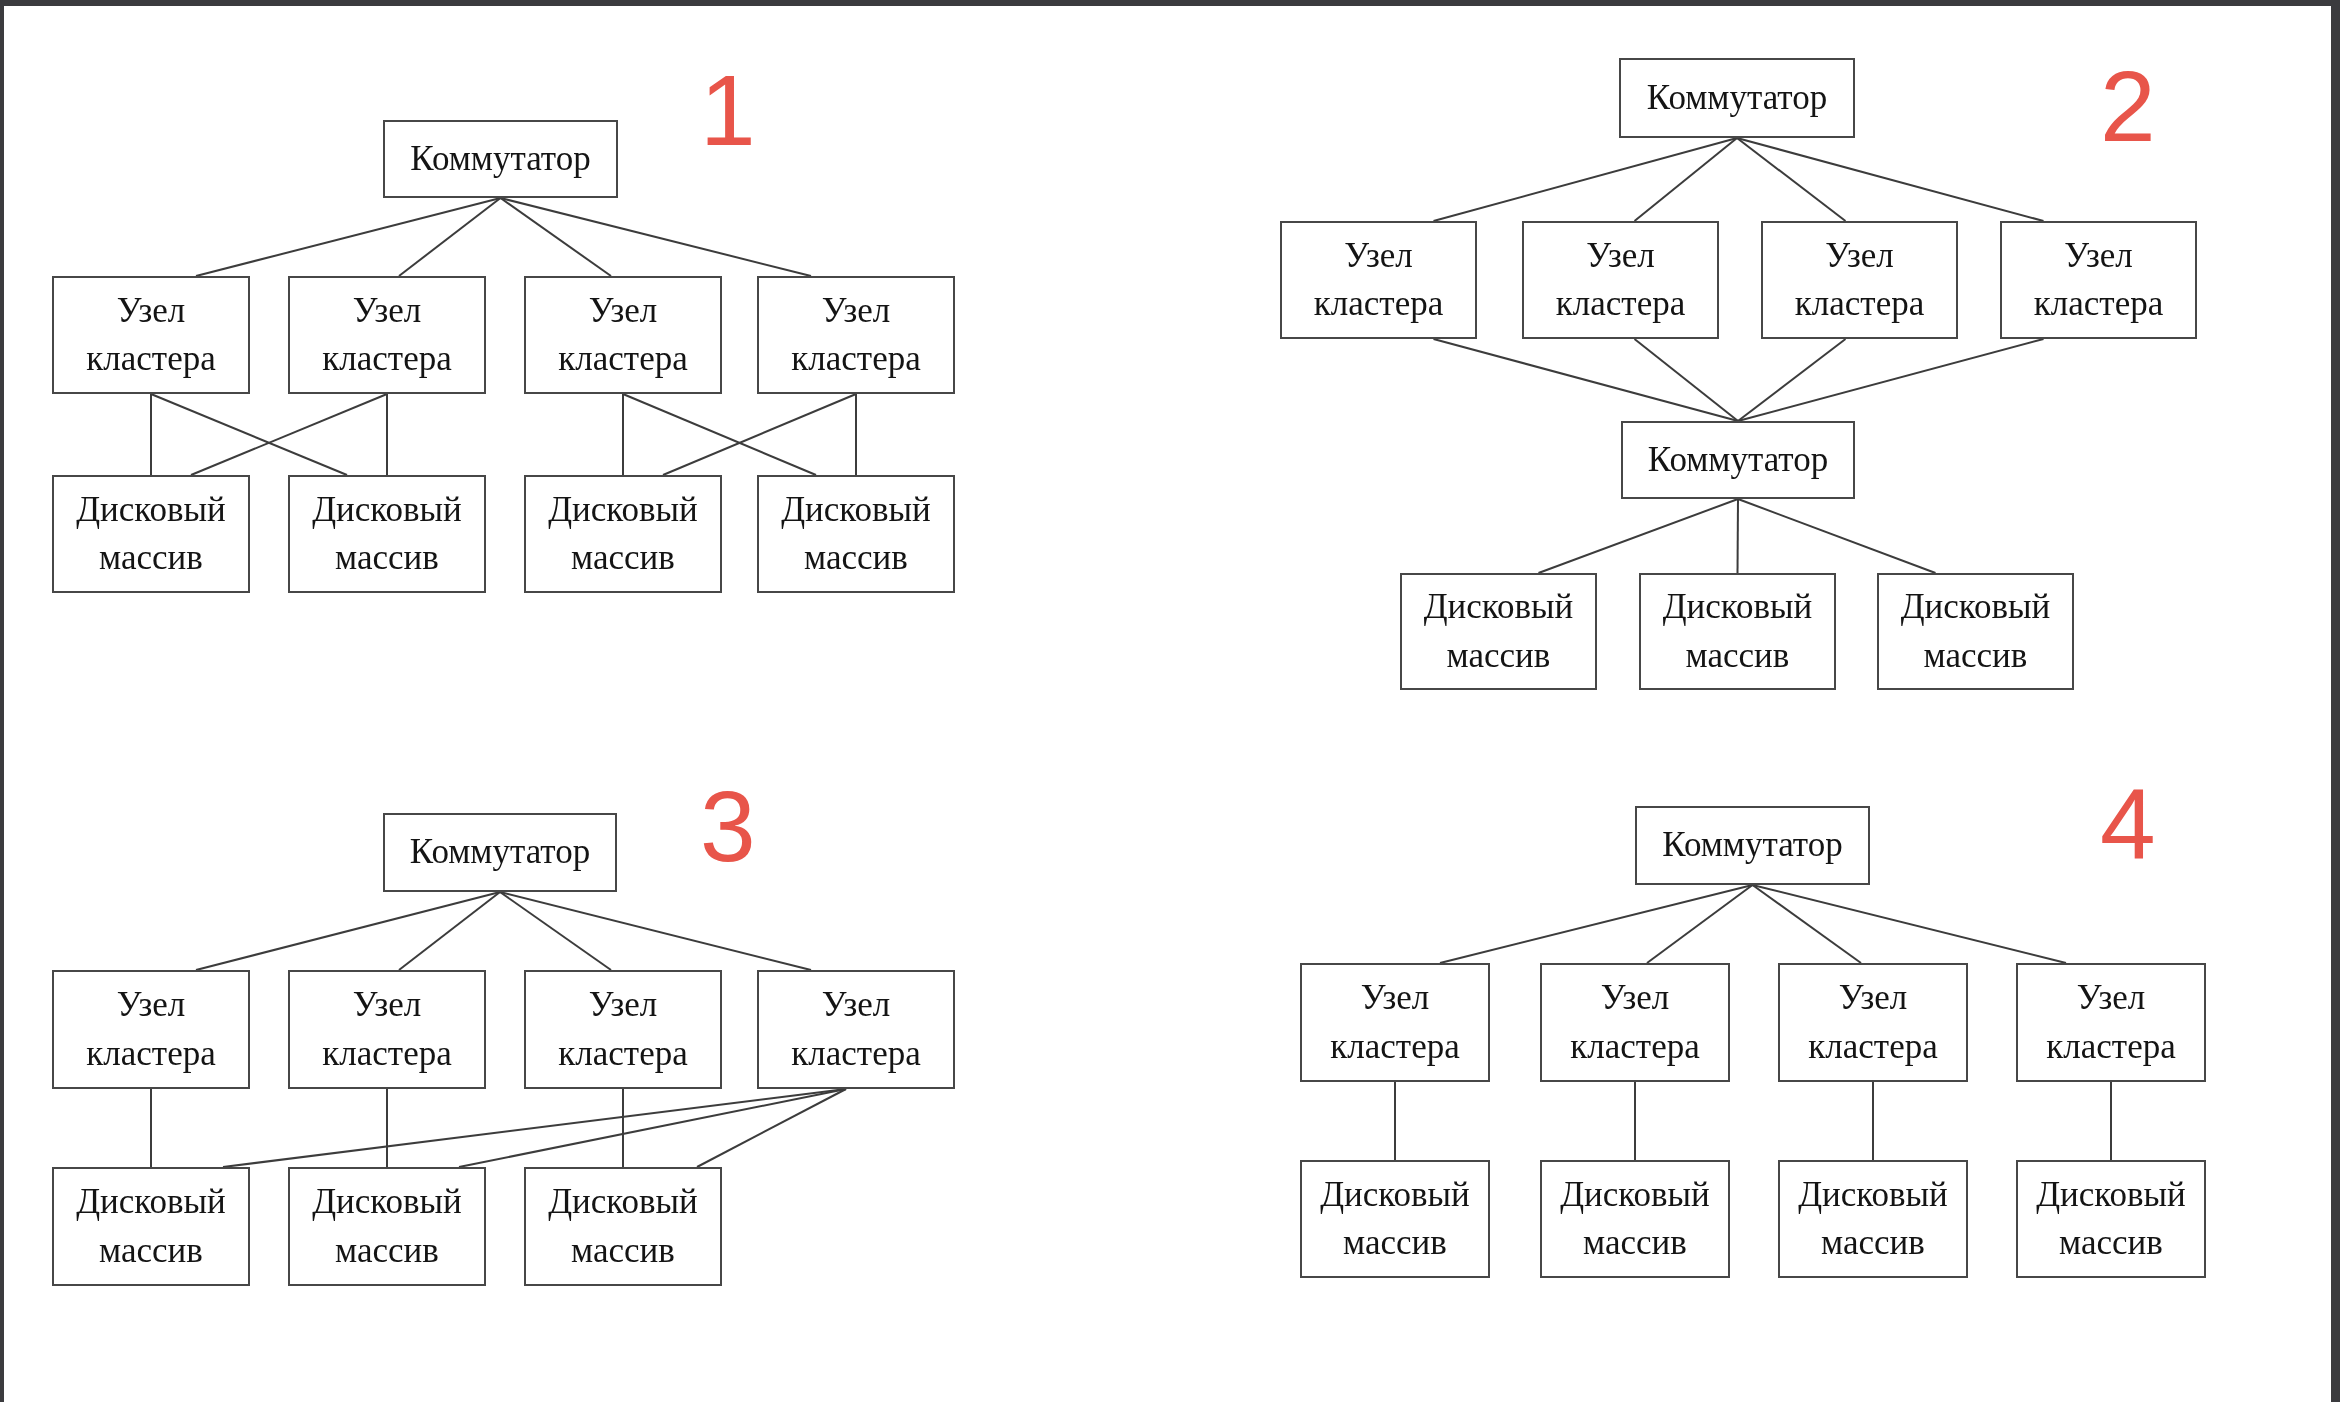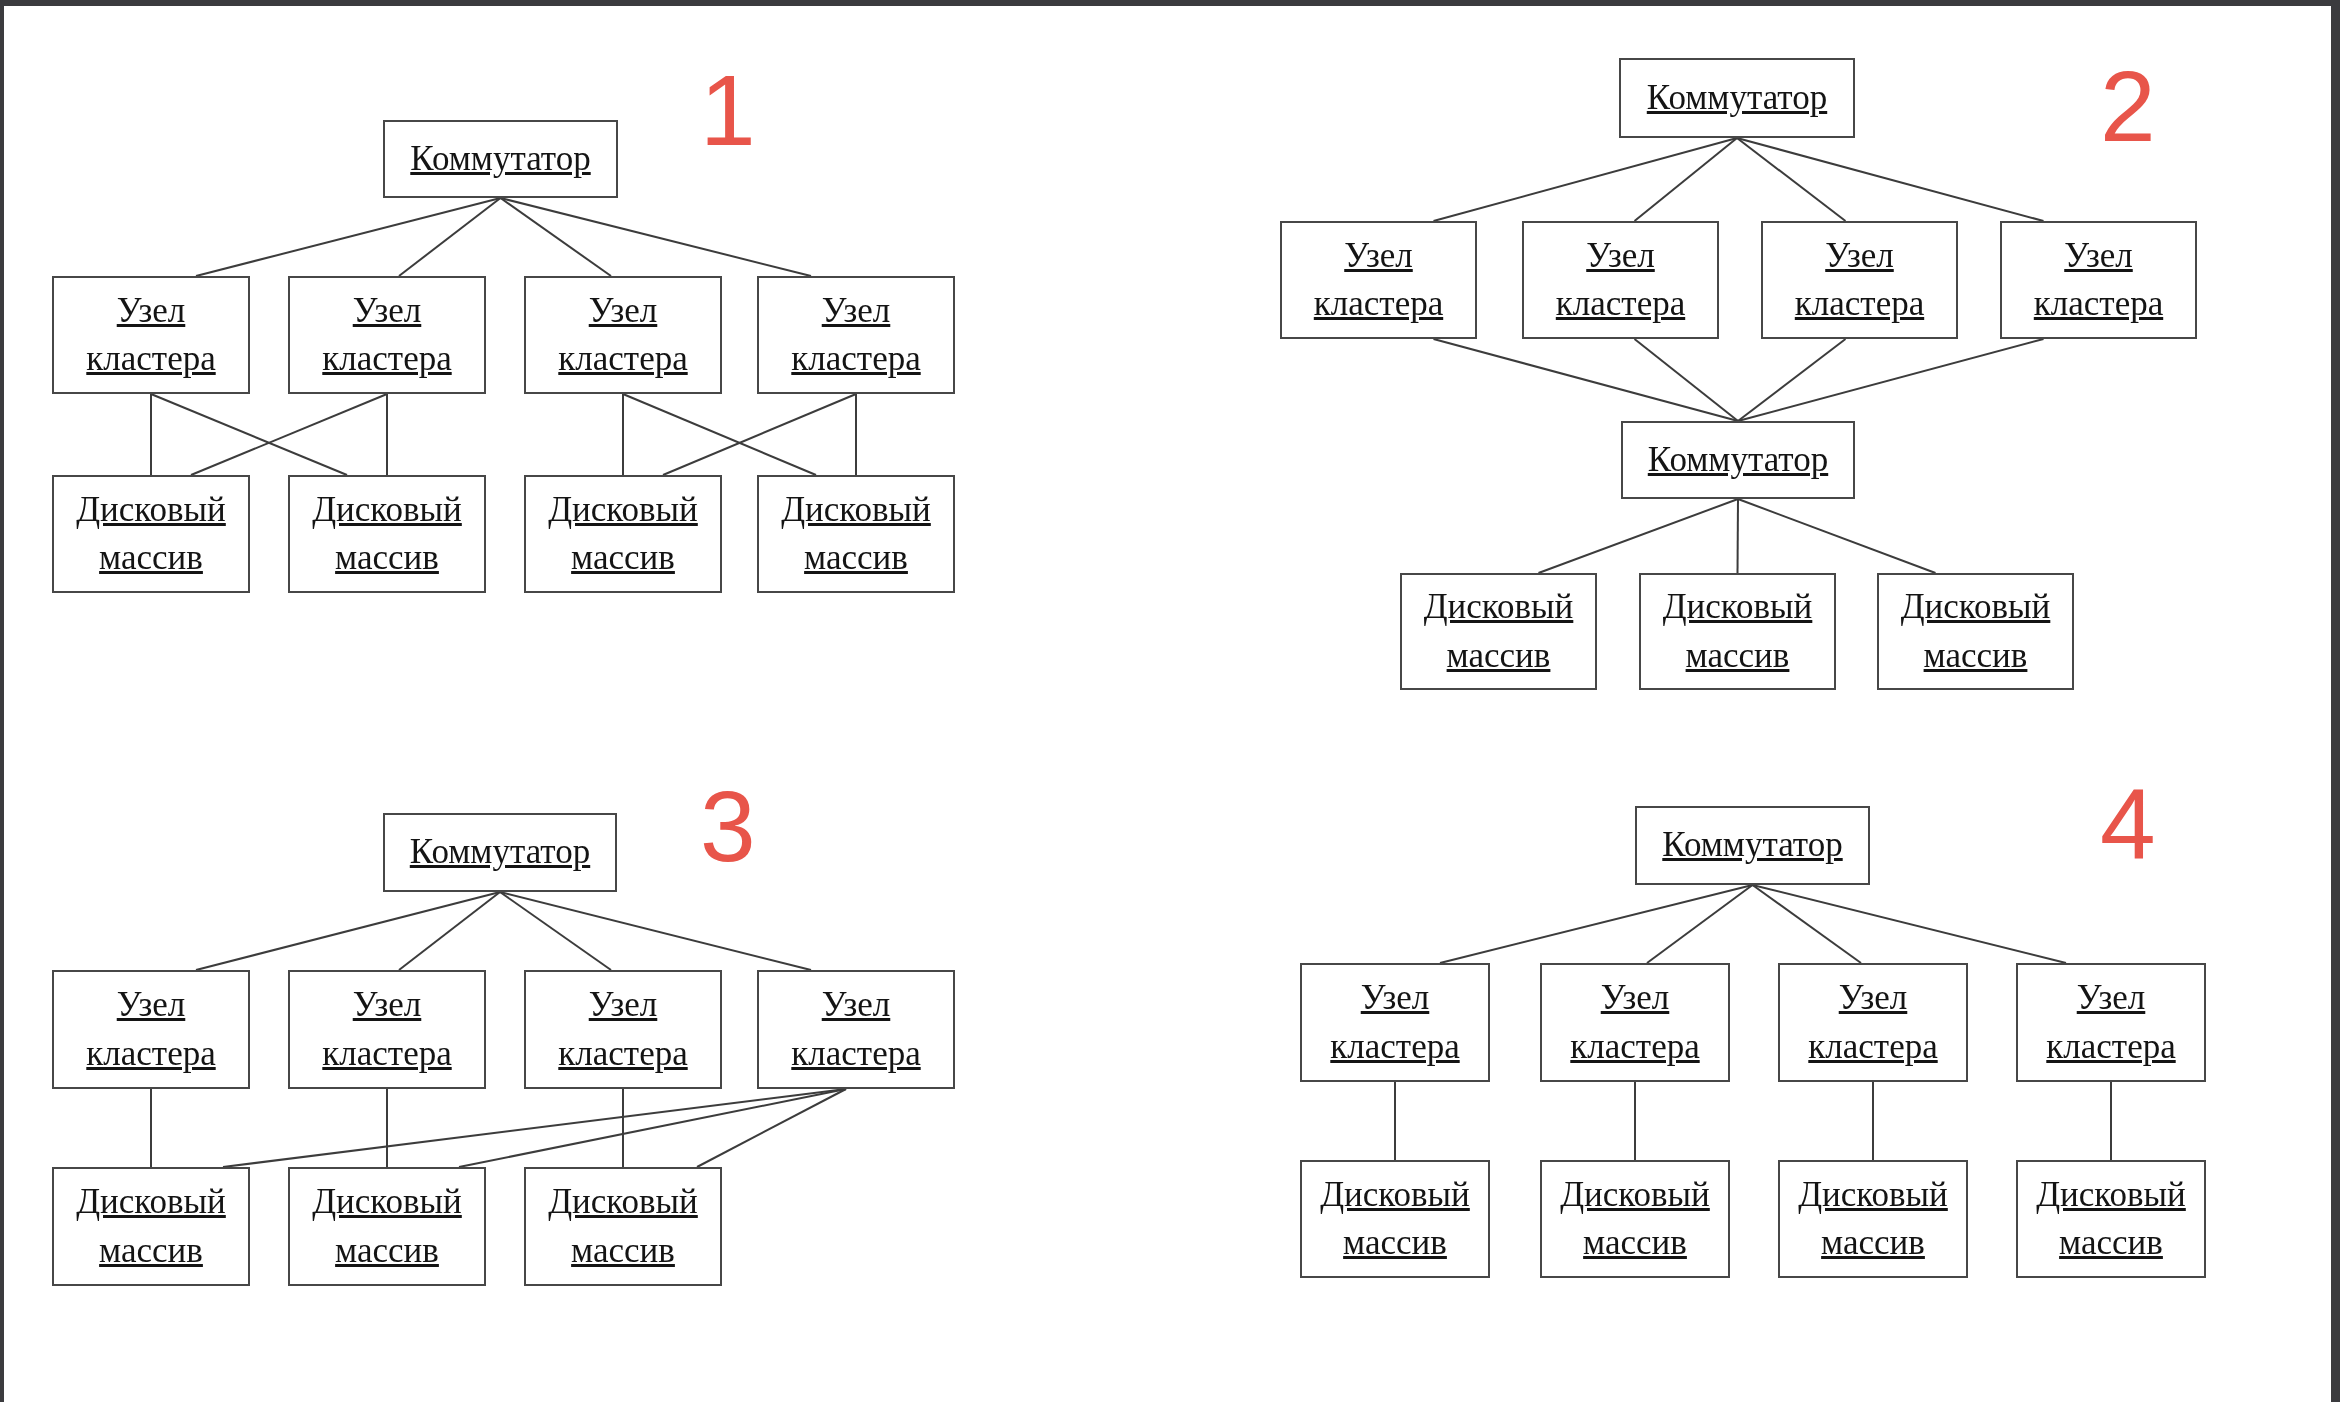--- a/index.html
+++ b/index.html
@@ -12,21 +12,21 @@
   #frame-top{left:0;top:0;width:100%;height:6px}
   #frame-left{left:0;top:0;width:4px;height:100%}
   #frame-right{right:0;top:0;width:9px;height:100%}
   #edge-layer{position:absolute;left:0;top:0;z-index:1}
   #edge-layer line{stroke:var(--line-color,#3c3c3c);stroke-width:2}
   .box{
     position:absolute;z-index:2;box-sizing:border-box;
     background:#ffffff;border:2px solid var(--box-border-color,#474747);
     display:flex;align-items:center;justify-content:center;
     text-align:center;padding:0 6px;
-    font-size:35px;line-height:1.38;color:var(--text-color,#141414);text-decoration:underline;
+    font-size:35px;line-height:1.38;color:var(--text-color,#141414);
   }
   .diagram-num{
     position:absolute;z-index:3;
     font-family:"Liberation Sans","DejaVu Sans",sans-serif;
     font-size:100px;line-height:1;font-weight:400;
     color:var(--number-color,#e8554a);
   }
 </style>
 </head>
 <body style="--frame-color: #3b3b3e; --line-color: #3c3c3c; --box-border-color: #474747; --text-color: #141414; --number-color: #e8554a; background: rgb(255, 255, 255);">

